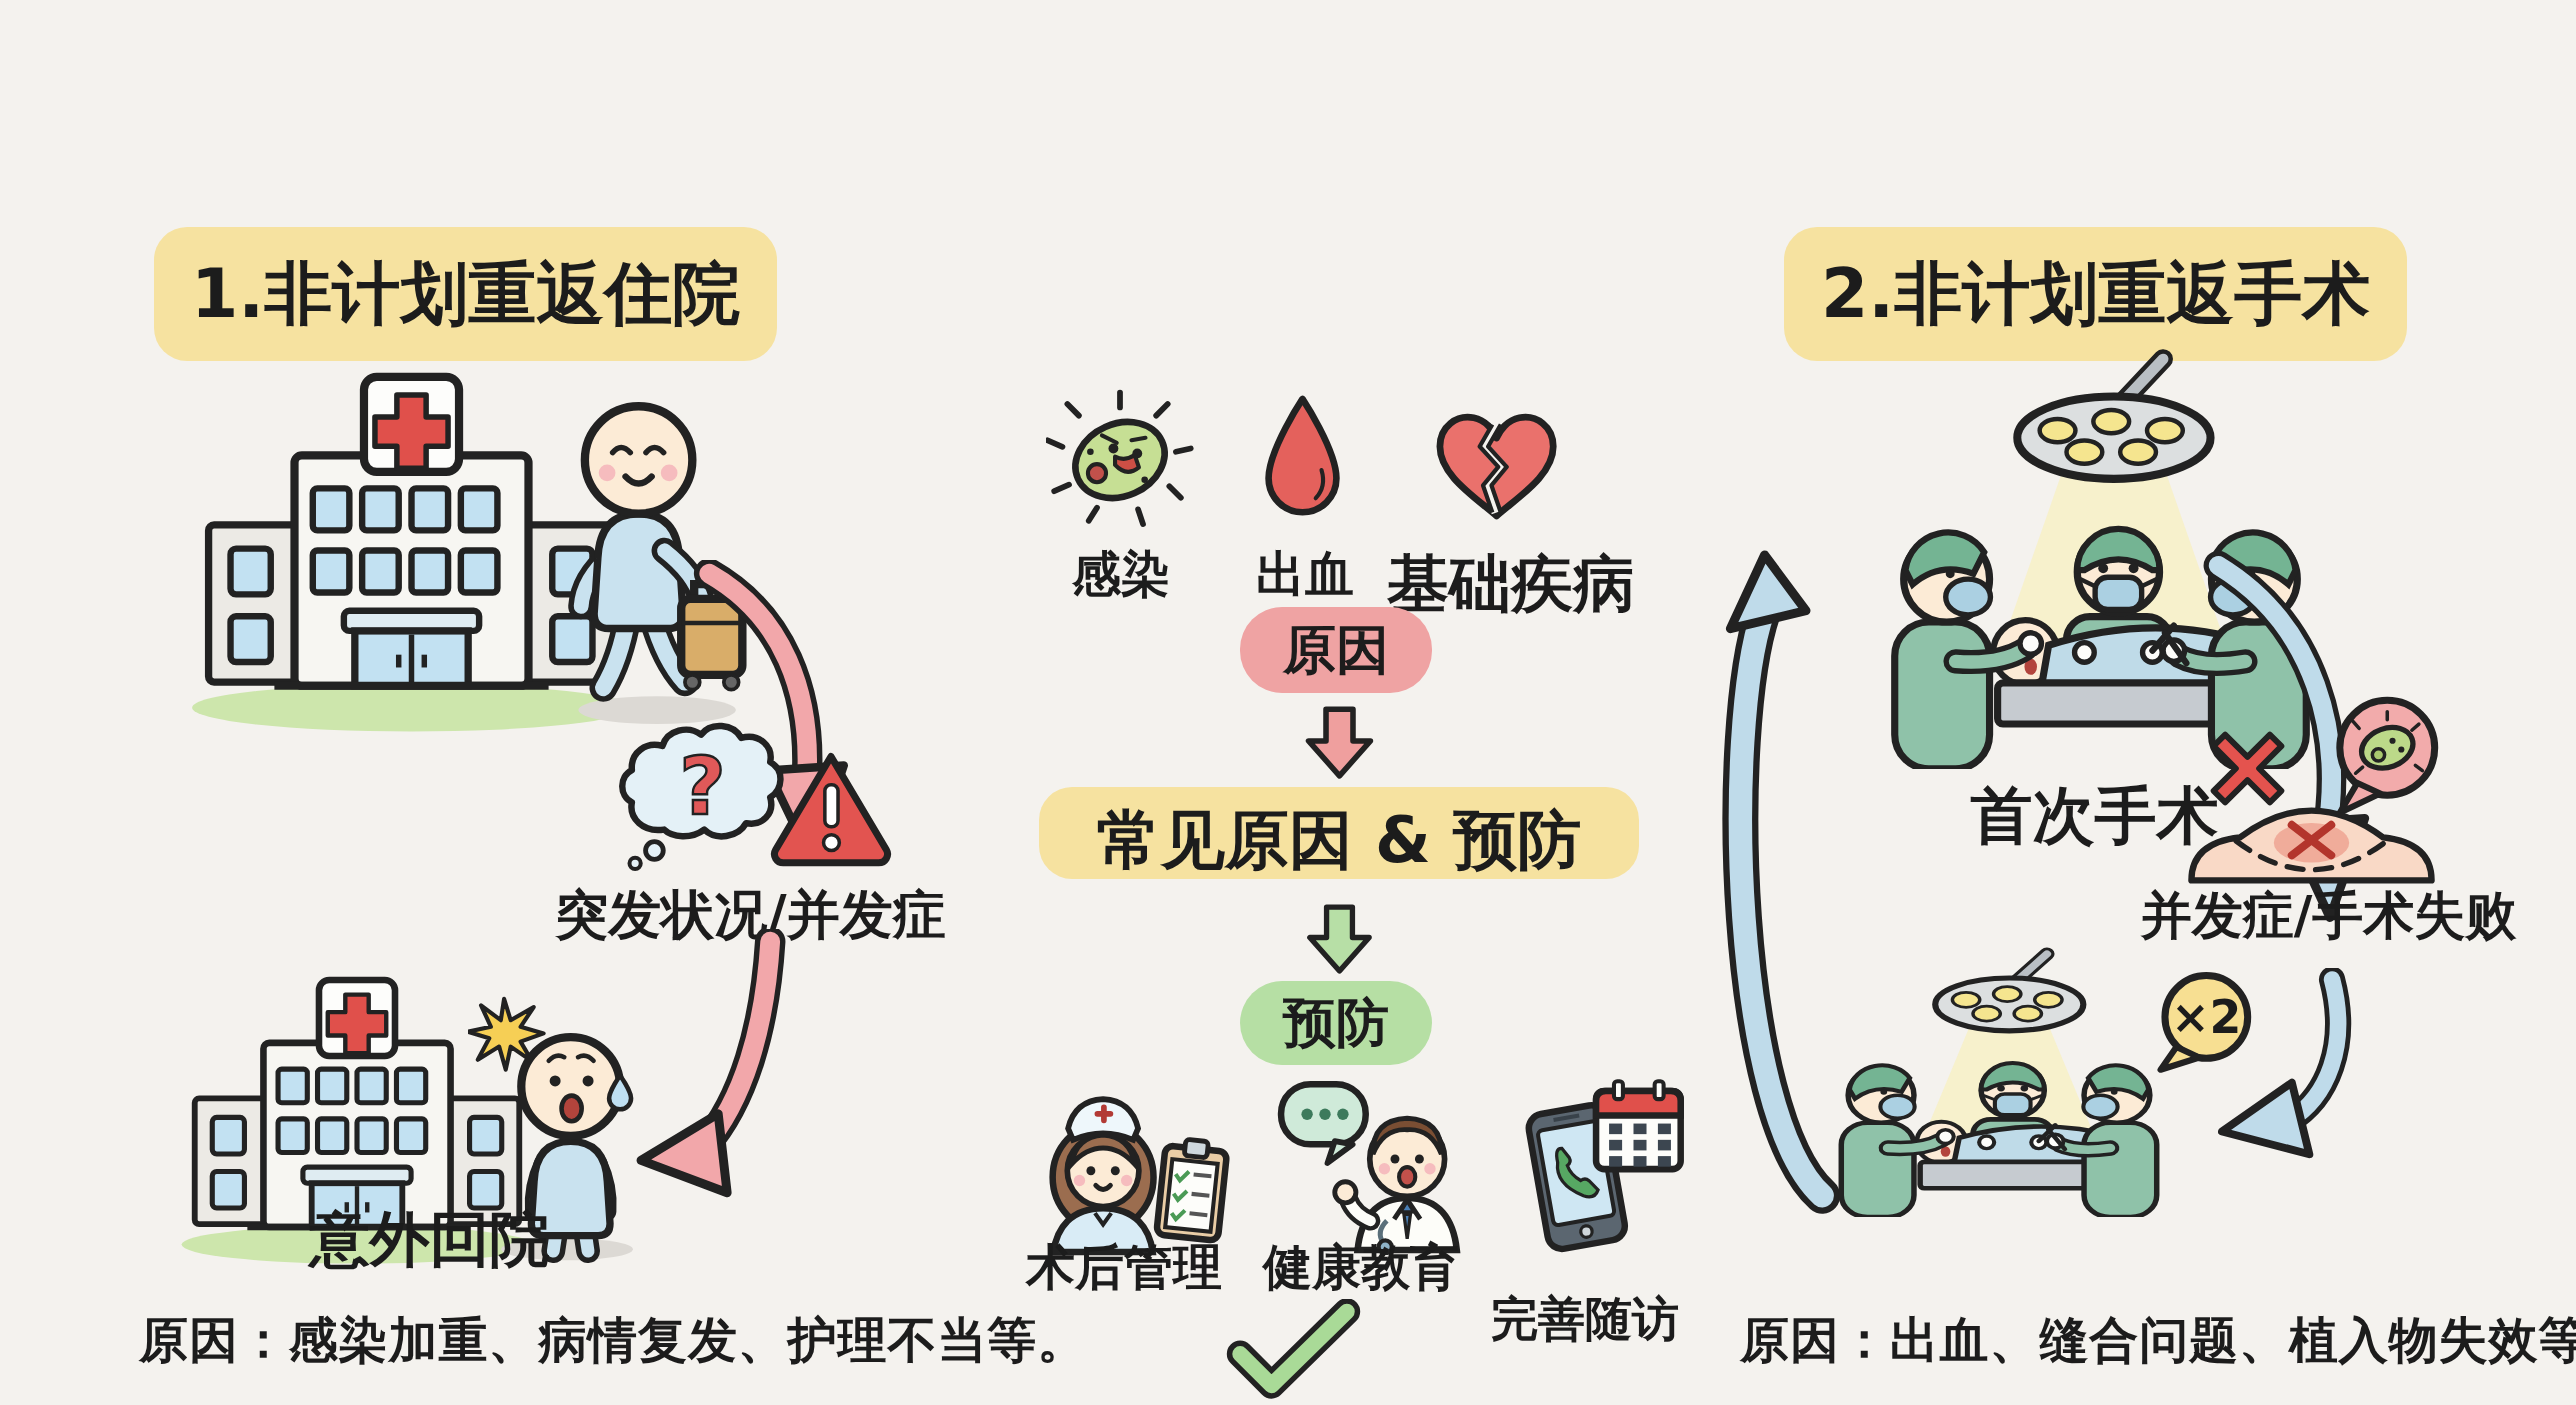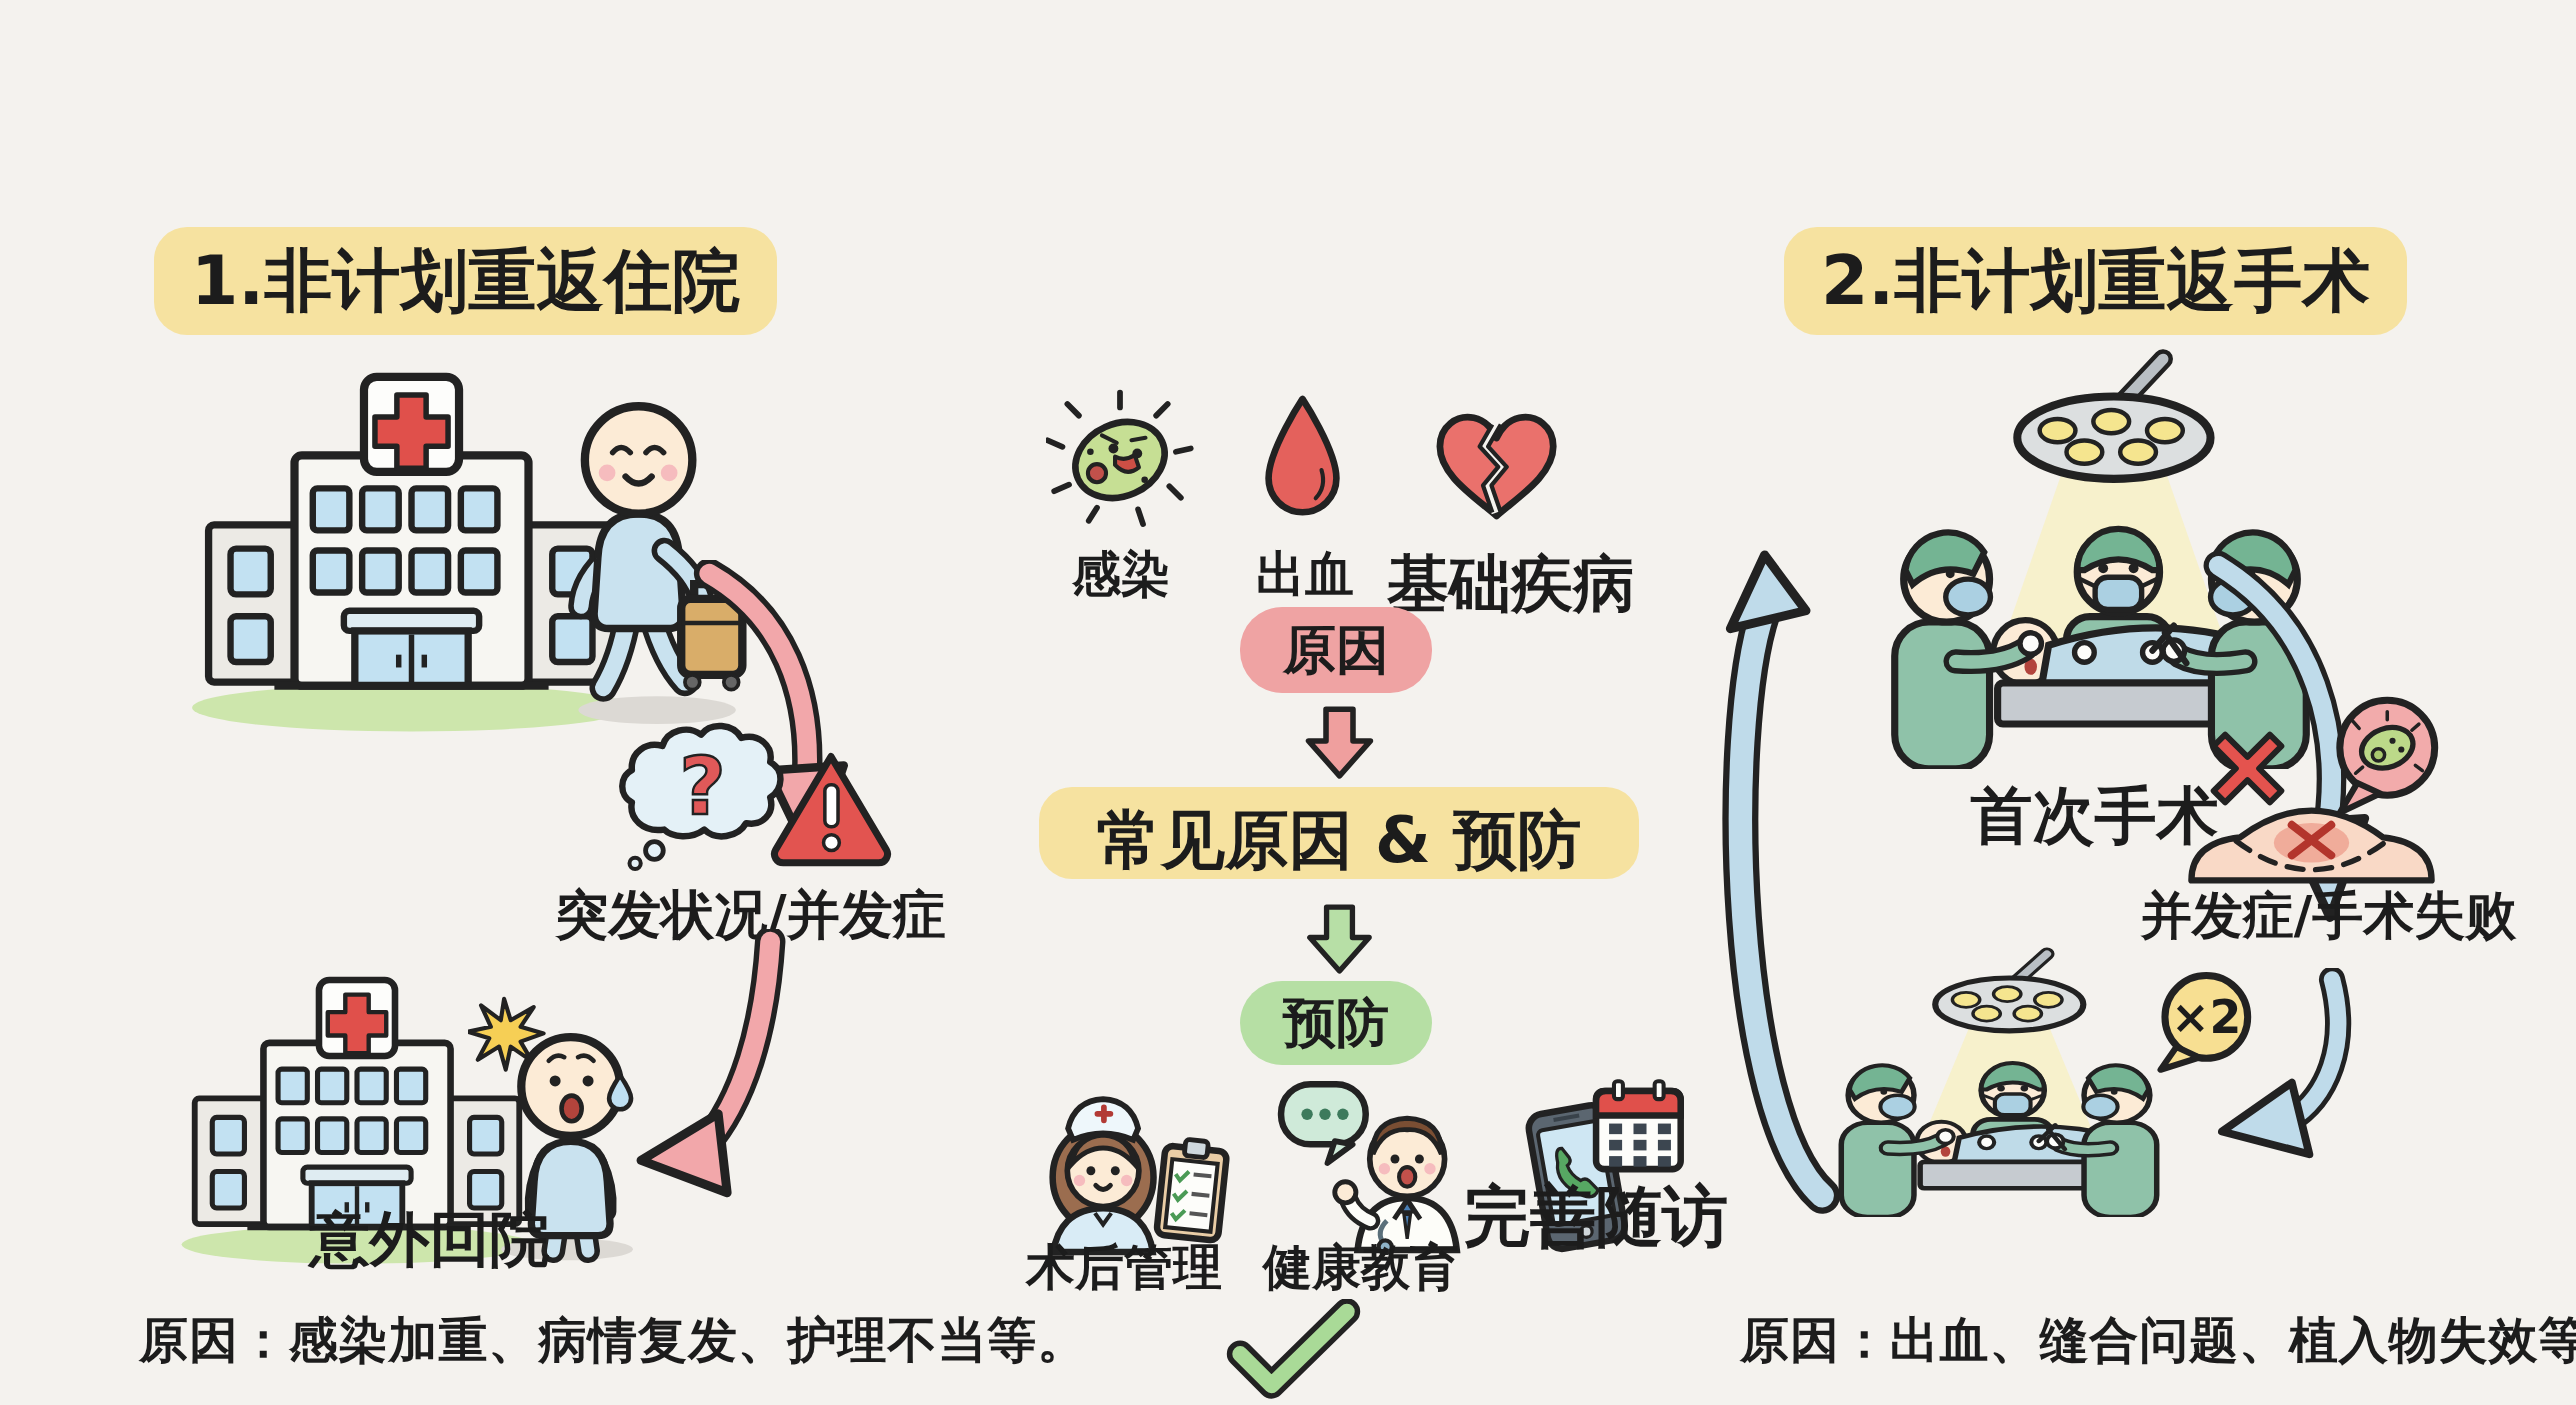--- a/index.html
+++ b/index.html
@@ -12,21 +12,21 @@
   .abs{position:absolute;}
   svg{display:block;width:100%;height:100%;}
   .title{
     position:absolute;top:20px;left:0;width:100%;text-align:center;
     font-size:135px;font-weight:bold;letter-spacing:2.7px;white-space:nowrap;
   }
   .hl{background:linear-gradient(to bottom,transparent 36%,#f8cfa4 36%);border-radius:25.6px;padding:0 24px 9.1px;}
   .amp{margin:0 12.8px;}
   .hdr{
     position:absolute;font-weight:bold;font-size:68px;line-height:1.3;white-space:nowrap;
-    background:#f6e2a0;border-radius:33px;padding:10px 37px;
+    background:#f6e2a0;border-radius:33px;padding:23px 37px;
   }
   .lbl{position:absolute;font-weight:bold;text-align:center;white-space:nowrap;}
   .pill{
     position:absolute;font-weight:bold;text-align:center;white-space:nowrap;
     border-radius:42px;
   }
   .caption{position:absolute;font-weight:bold;font-size:49px;letter-spacing:0.9px;white-space:nowrap;margin-left:24px;}
 </style>
 </head>
 <body>
@@ -366,21 +366,21 @@
           <rect x="206" y="76" width="16" height="13"></rect>
         <rect x="146" y="96" width="16" height="13"></rect>
           <rect x="176" y="96" width="16" height="13"></rect>
           <rect x="206" y="96" width="16" height="13"></rect>
       </g>
     </svg>
   </div>
 
   <div class="lbl" style="left:1003px;top:1235px;width:242px;font-size:49px;">术后管理</div>
   <div class="lbl" style="left:1240px;top:1235px;width:242px;font-size:49px;">健康教育</div>
-  <div class="lbl" style="left:1464px;top:1172px;width:242px;font-size:66px;">完善随访</div>
+  <div class="lbl" style="left:1464px;top:1288px;width:242px;font-size:47px;">完善随访</div>
 
   <div class="abs" style="left:1215px;top:1299px;width:157px;height:102px;">
     <svg viewBox="0 0 180 130">
       <path d="M22 70 L62 110 L158 16" fill="none" stroke="#222" stroke-width="34" stroke-linecap="round" stroke-linejoin="round"></path>
       <path d="M22 70 L62 110 L158 16" fill="none" stroke="#a9da97" stroke-width="20" stroke-linecap="round" stroke-linejoin="round"></path>
     </svg>
   </div>
 
   <div class="hdr" style="left:1784px;top:227px;">2.非计划重返手术</div>
 

